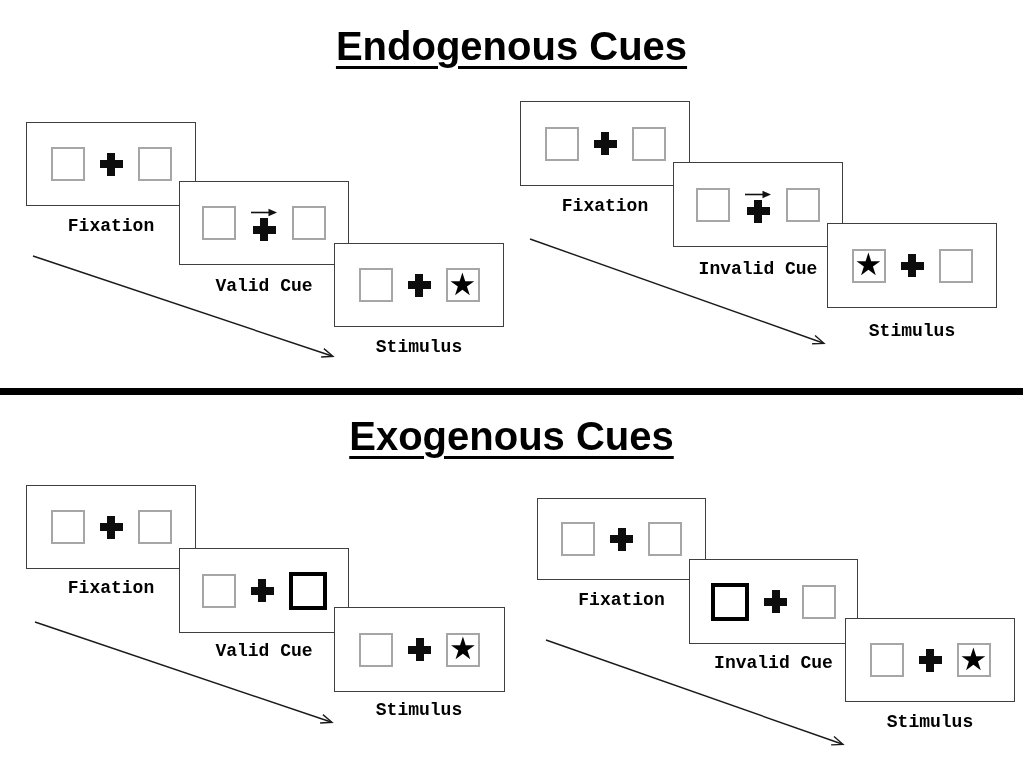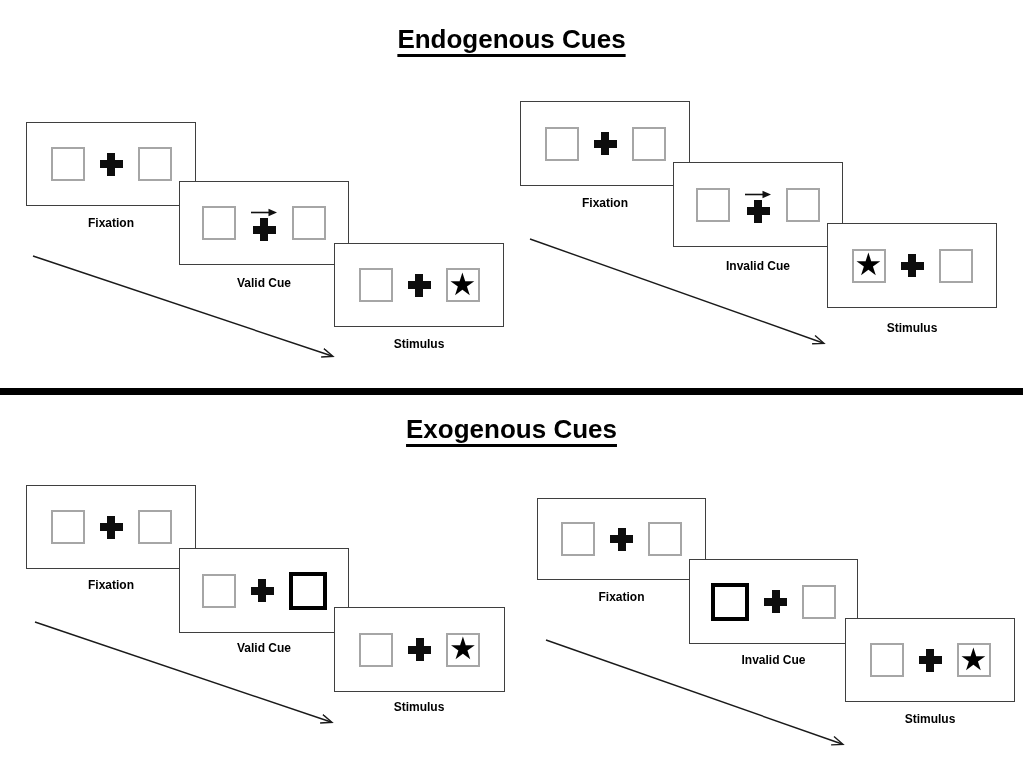--- a/index.html
+++ b/index.html
@@ -2,21 +2,21 @@
 <html><head>
 <meta charset="utf-8">
 <style>
   html,body{margin:0;padding:0;background:#fff;}
   #stage{
     position:relative;width:1023px;height:767px;background:#ffffff;
     font-family:"Liberation Sans",sans-serif;overflow:hidden;
   }
   .title{
     position:absolute;left:0;width:100%;text-align:center;
-    font-weight:700;font-size:26px;color:#000;letter-spacing:0px;
+    font-weight:700;font-size:40px;color:#000;letter-spacing:0px;
   }
   .title .u{
     text-decoration:underline;
     text-decoration-thickness:3px;
     text-underline-offset:6px;
   }
   .divider{position:absolute;left:0;top:388px;width:1023px;height:7px;background:#000;}
   .overlay{position:absolute;left:0;top:0;z-index:0;}
   .panel{
     position:absolute;background:#ffffff;border:1.5px solid #3f3f3f;
@@ -33,21 +33,21 @@
     display:flex;align-items:center;justify-content:center;
     font-family:"DejaVu Sans",sans-serif;font-size:31px;line-height:1;color:#000;
   }
   .starbox span{transform:translateY(-1px);}
   .centercol{display:flex;flex-direction:column;align-items:center;justify-content:center;gap:1px;}
   .plus{position:relative;width:23px;height:23px;flex:0 0 auto;}
   .plus::before{content:"";position:absolute;left:0;top:7.5px;width:23px;height:8px;background:#0d0d0d;}
   .plus::after{content:"";position:absolute;top:0;left:7.5px;width:8px;height:23px;background:#0d0d0d;}
   .cuearrow{display:block;}
   .plabel{
-    position:absolute;text-align:center;font-weight:700;font-size:12px;color:#000;z-index:4;
+    position:absolute;text-align:center;font-weight:700;font-size:18px;color:#000;z-index:4;font-family:Liberation Mono, monospace;
   }
 </style>
 </head>
 <body>
 
 <div id="stage">
 
   <svg class="overlay" width="1023" height="767" viewBox="0 0 1023 767">
     <defs>
       <marker id="ah" markerWidth="16" markerHeight="14" refX="11" refY="5" orient="auto" markerUnits="userSpaceOnUse">

